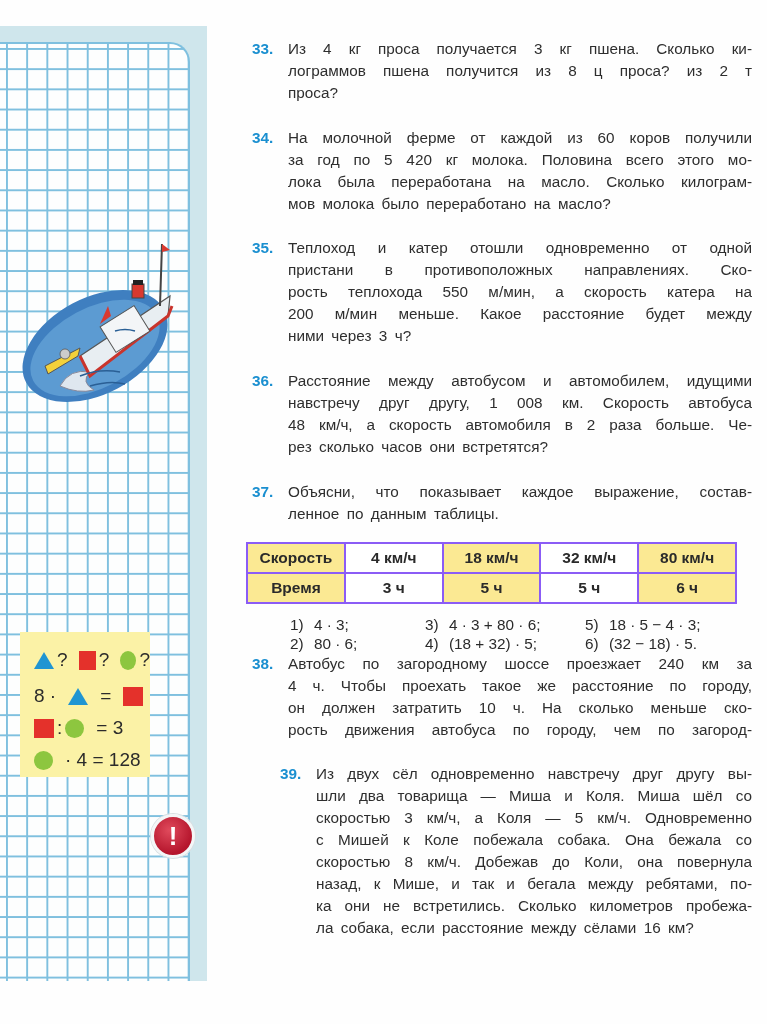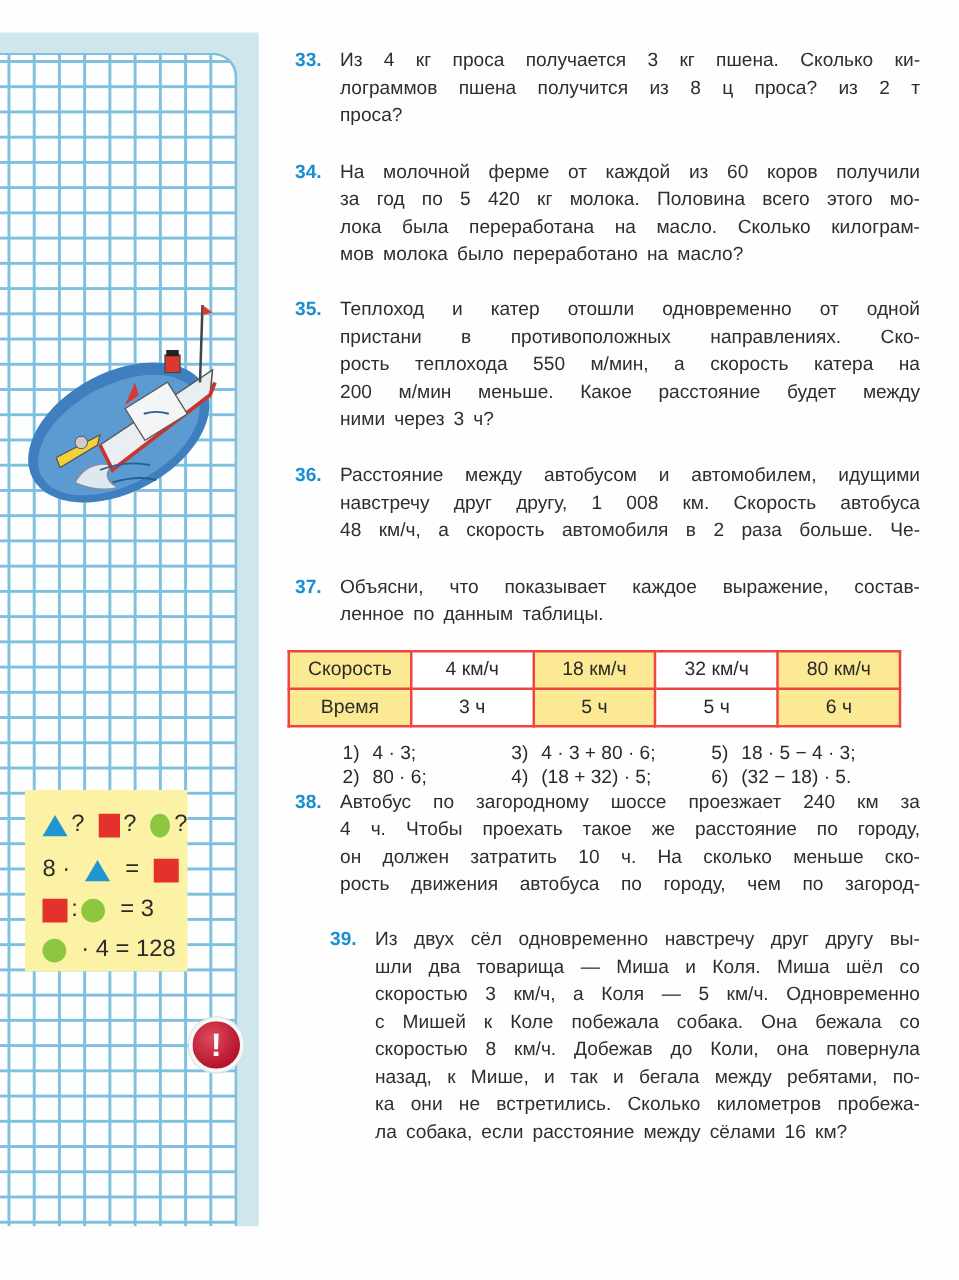--- a/index.html
+++ b/index.html
@@ -40,36 +40,36 @@
     .gap { width: 6px; display: inline-block; }
     .warn {
       position: absolute; left: 151px; top: 788px; width: 44px; height: 44px; border-radius: 50%;
       background: radial-gradient(circle at 40% 35%, #e04a5c, #b5152c 70%);
       border: 3px solid #f4f6f7; box-shadow: 0 0 0 1px #d8dfe2;
       display: flex; align-items: center; justify-content: center;
       color: #fff; font-weight: bold; font-size: 26px; line-height: 1;
     }
 
     
-    .content { position: absolute; left: 236px; top: 38px; width: 500px; }
+    .content { position: absolute; left: 252px; top: 38px; width: 500px; }
     .problem { position: relative; font-size: 15.3px; line-height: 22px; text-align: justify; text-align-last: left; padding-left: 36px; color: #2e2e2e; }
     .problem .num { position: absolute; left: 0; top: 0; color: #1a8fd0; font-weight: bold; }
     .problem .line { display: block; text-align: justify; text-align-last: justify; white-space: nowrap; word-spacing: 0.2em; }
     .problem .line.last { text-align-last: left; }
     .p33 { margin-top: 0; }
     .p34 { margin-top: 23px; }
     .p35 { margin-top: 22px; }
     .p36 { margin-top: 23px; }
     .p37 { margin-top: 23px; }
     .p38 { }
     .p39 { margin-top: 22px; margin-left: 28px; }
 
     
     .tbl { margin: 17px 0 0 -6px; border-collapse: collapse; width: 491px; font-size: 15.5px; }
-    .tbl td { border: 2px solid #ef4444; height: 30px; text-align: center; width: 98px; }
+    .tbl td { border: 2px solid #8b5cf6; height: 30px; text-align: center; width: 98px; font-weight: bold; }
     .tbl td.y { background: #fbe993; }
     .tbl td.w { background: #fff; }
 
     .expr { display: grid; grid-template-columns: 135px 160px 180px; margin: 11px 0 0 38px; font-size: 15.3px; line-height: 19px; row-gap: 0; }
     .expr span { white-space: nowrap; }
     .expr .lbl { display: inline-block; width: 24px; }
   </style>
 </head>
 <body>
 
@@ -159,20 +159,21 @@
         <span class="line">200 м/мин меньше. Какое расстояние будет между</span>
         <span class="line last">ними через 3 ч?</span>
       </div>
   </div>
   <div class="problem p36">
     <span class="num">36.</span>
     <div class="lines">
         <span class="line">Расстояние между автобусом и автомобилем, идущими</span>
         <span class="line">навстречу друг другу, 1 008 км. Скорость автобуса</span>
         <span class="line">48 км/ч, а скорость автомобиля в 2 раза больше. Че-</span>
+        <span class="line last">рез сколько часов они встретятся?</span>
       </div>
   </div>
   <div class="problem p37">
     <span class="num">37.</span>
     <div class="lines">
         <span class="line">Объясни, что показывает каждое выражение, состав-</span>
         <span class="line last">ленное по данным таблицы.</span>
       </div>
   </div>
 

